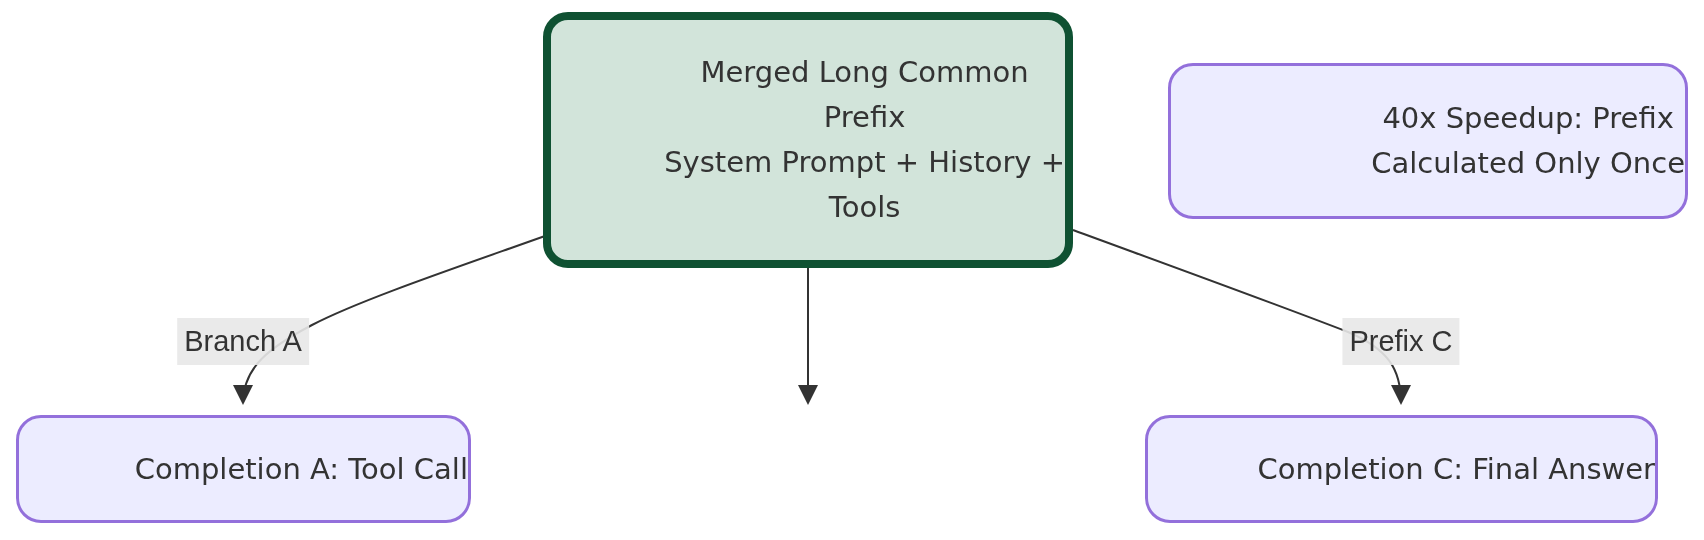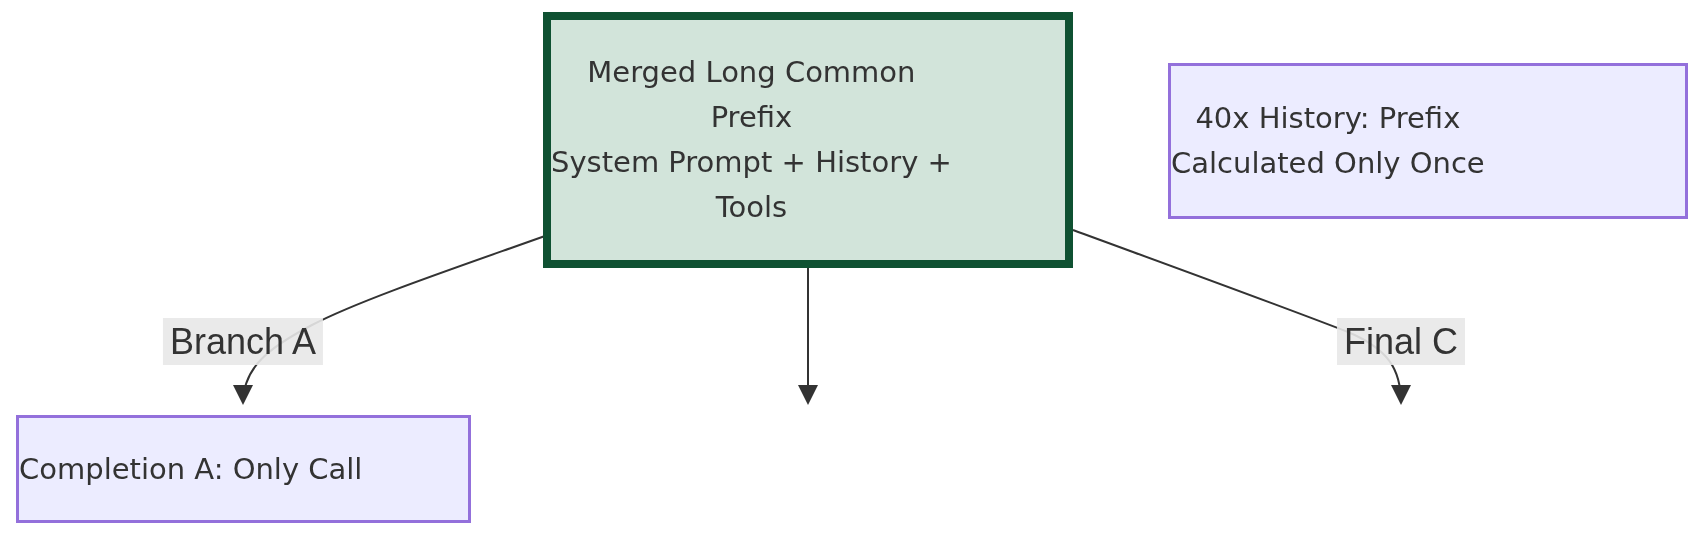--- a/index.html
+++ b/index.html
@@ -27,22 +27,23 @@
     stroke-width: 2px;
     fill: none;
   }
   #arrowhead path { fill: var(--line, #333333); }
 
   .node {
     position: absolute;
     box-sizing: border-box;
     display: flex;
     align-items: center;
-    justify-content: flex-start;
+    justify-content: flex-end;
     text-align: center;
+    border-radius: 25px;
   }
   .node-text {
     white-space: pre-line;
     font-size: 29px;
     line-height: 45px;
   }
   .green-node {
     background: var(--green_fill, #d2e4da);
     border: 8px solid var(--green_stroke, #0f5132);
   }
@@ -55,21 +56,21 @@
   #node-comp-a   { left: 16px;   top: 415px; width: 455px; height: 108px; }
   #node-comp-b   { left: 570px;  top: 415px; width: 466px; height: 108px; }
   #node-comp-c   { left: 1145px; top: 415px; width: 513px; height: 108px; }
 
   .edge-label {
     position: absolute;
     top: 318px;
     transform: translateX(-50%);
     background: var(--edge_label_bg, rgba(232,232,232,0.9));
     font-family: "Liberation Sans", sans-serif;
-    font-size: 36px;
+    font-size: 29px;
     line-height: 29px;
     padding: 9px 7px;
     white-space: nowrap;
   }
   #edge-label-a { left: 243px; }
   #edge-label-b { left: 808px; }
   #edge-label-c { left: 1401px; }
 </style>
 </head>
 <body>
@@ -81,33 +82,36 @@
       <marker id="arrowhead" viewBox="0 0 10 10" refX="9" refY="5" markerWidth="10" markerHeight="10" orient="auto">
         <path d="M 0 0 L 10 5 L 0 10 z"></path>
       </marker>
     </defs>
     <path class="edge" marker-end="url(#arrowhead)" d="M 545 236 C 455 268, 360 300, 312 325 C 270 347, 243 367, 243 403"></path>
     <path class="edge" marker-end="url(#arrowhead)" d="M 808 268 L 808 403"></path>
     <path class="edge" marker-end="url(#arrowhead)" d="M 1073 230 C 1160 262, 1265 300, 1348 332 C 1388 349, 1401 369, 1401 403"></path>
   </svg>
 
   <div class="edge-label" id="edge-label-a">Branch A</div>
-  <div class="edge-label" id="edge-label-c">Final C</div>
+  <div class="edge-label" id="edge-label-c">Prefix C</div>
 
   <div class="node green-node" id="node-prefix">
     <span class="node-text">Merged Long Common
 Prefix
 System Prompt + History +
 Tools</span>
   </div>
 
   <div class="node purple-node" id="node-speedup">
-    <span class="node-text">40x History: Prefix
+    <span class="node-text">40x Speedup: Prefix
 Calculated Only Once</span>
   </div>
 
   <div class="node purple-node" id="node-comp-a">
-    <span class="node-text">Completion A: Only Call</span>
+    <span class="node-text">Completion A: Tool Call</span>
   </div>
 
 
+  <div class="node purple-node" id="node-comp-c">
+    <span class="node-text">Completion C: Final Answer</span>
+  </div>
 
 </div>
 
 </body></html>

